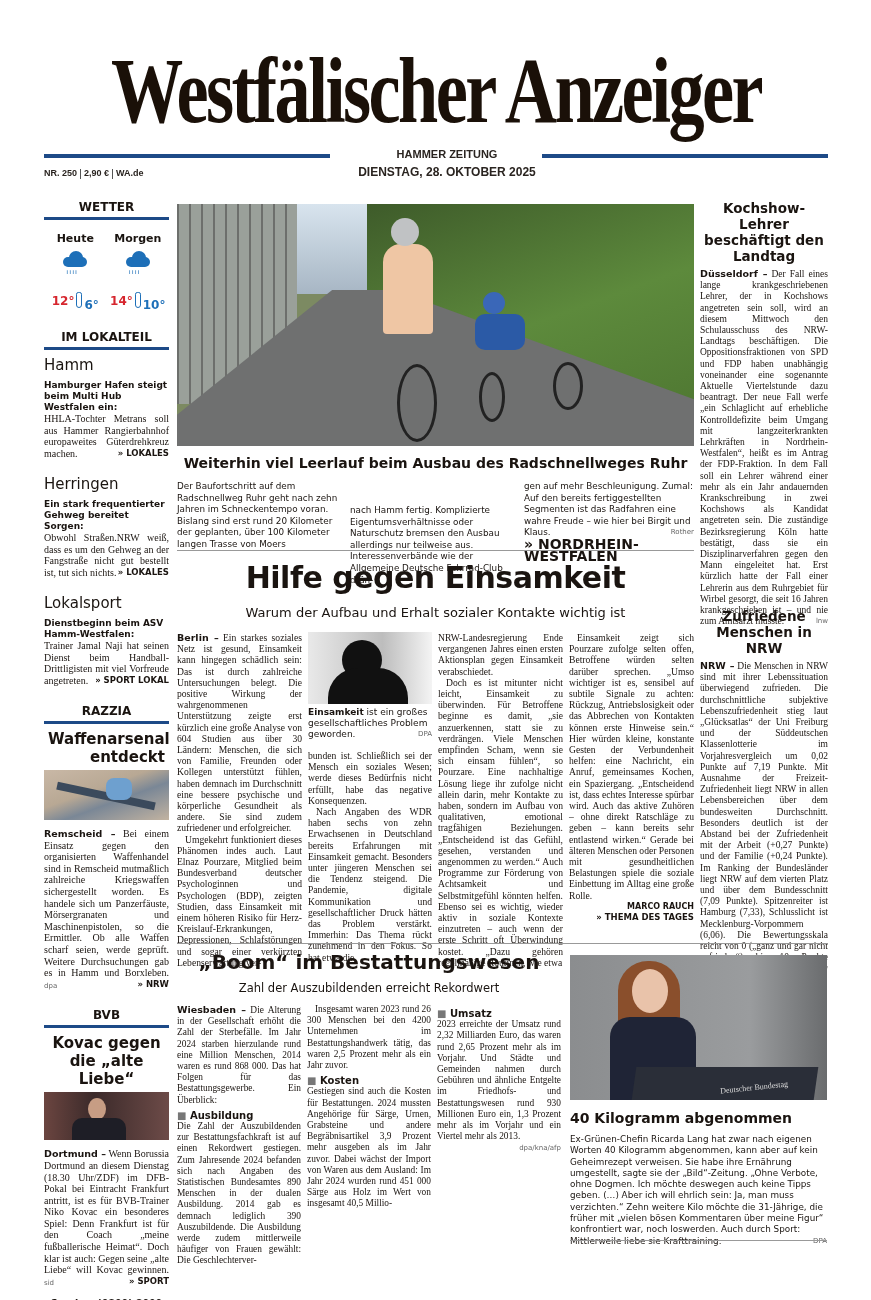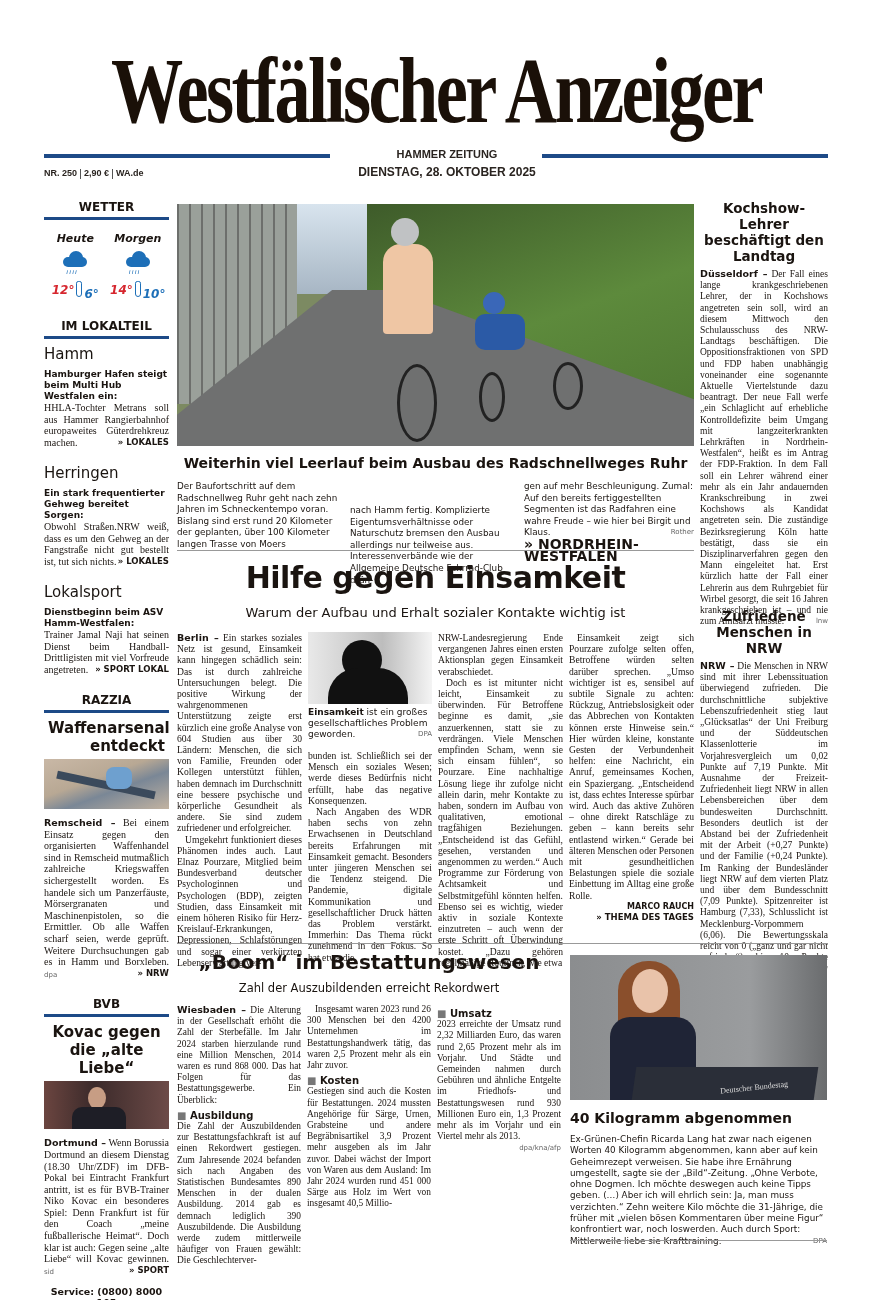--- a/index.html
+++ b/index.html
@@ -13,28 +13,28 @@
   .masthead h1 { font-family: "Liberation Serif", serif; font-weight: bold; font-size: 84px; letter-spacing: -3px; transform: scaleX(0.86) scaleY(1.12); color: #1a1008; white-space: nowrap; }
 
   .rule-blue { position: absolute; height: 4px; background: #1d4a87; }
   .subhead-center { position: absolute; left: 342px; width: 210px; text-align: center; font-family: "Liberation Sans", sans-serif; font-weight: bold; color: #2a2420; }
   .meta-line { position: absolute; left: 44px; top: 168px; font-family: "Liberation Sans", sans-serif; font-size: 9px; font-weight: bold; color: #2a2420; }
   .meta-line span.sep { display: inline-block; width: 1px; height: 10px; background: #555; margin: 0 3px; vertical-align: middle; }
 
   
   .left { position: absolute; left: 44px; top: 200px; width: 125px; }
   .box-label { font-family: "DejaVu Sans", sans-serif; font-weight: bold; font-size: 12px; text-align: center; padding-bottom: 3px; border-bottom: 3px solid #1d4a87; }
-  .weather { display: flex; justify-content: space-around; margin-top: 12px; font-style: italic; }
+  .weather { display: flex; justify-content: space-around; margin-top: 12px; }
   .wday { width: 60px; text-align: center; }
   .wday .lbl { font-family: "DejaVu Sans", sans-serif; font-weight: bold; font-size: 11px; }
   .cloud { position: relative; width: 28px; height: 26px; margin: 6px auto 0; }
   .cloud .c1 { position: absolute; left: 2px; top: 6px; width: 24px; height: 10px; background: #1d6fb8; border-radius: 6px; }
   .cloud .c2 { position: absolute; left: 8px; top: 0; width: 14px; height: 14px; background: #1d6fb8; border-radius: 50%; }
   .cloud .drops { position: absolute; left: 5px; top: 17px; font-size: 7px; color: #1d6fb8; letter-spacing: 1px; font-family: "DejaVu Sans", sans-serif; }
-  .temps { display: flex; align-items: flex-end; justify-content: center; gap: 2px; margin-top: 4px; }
+  .temps { display: flex; align-items: flex-end; justify-content: center; gap: 2px; margin-top: 15px; }
   .thi { color: #d6262e; font-family: "DejaVu Sans", sans-serif; font-weight: bold; font-size: 12px; }
   .tlo { color: #1d6fb8; font-family: "DejaVu Sans", sans-serif; font-weight: bold; font-size: 12px; margin-bottom: -4px; }
   .thermo { width: 6px; height: 16px; border: 1.5px solid #1d6fb8; border-radius: 3px 3px 4px 4px; }
 
   .section-title { font-family: "DejaVu Sans", sans-serif; font-size: 15px; font-weight: normal; margin-top: 6px; }
   .teaser-head { font-family: "DejaVu Sans", sans-serif; font-weight: bold; font-size: 9px; line-height: 11px; margin-top: 6px; }
   .teaser-body { font-family: "Liberation Serif", serif; font-size: 10px; line-height: 11.5px; text-align: justify; }
   .ref { font-family: "DejaVu Sans", sans-serif; font-weight: bold; font-size: 8.5px; float: right; }
   .clearfix::after { content: ""; display: block; clear: both; }
 

